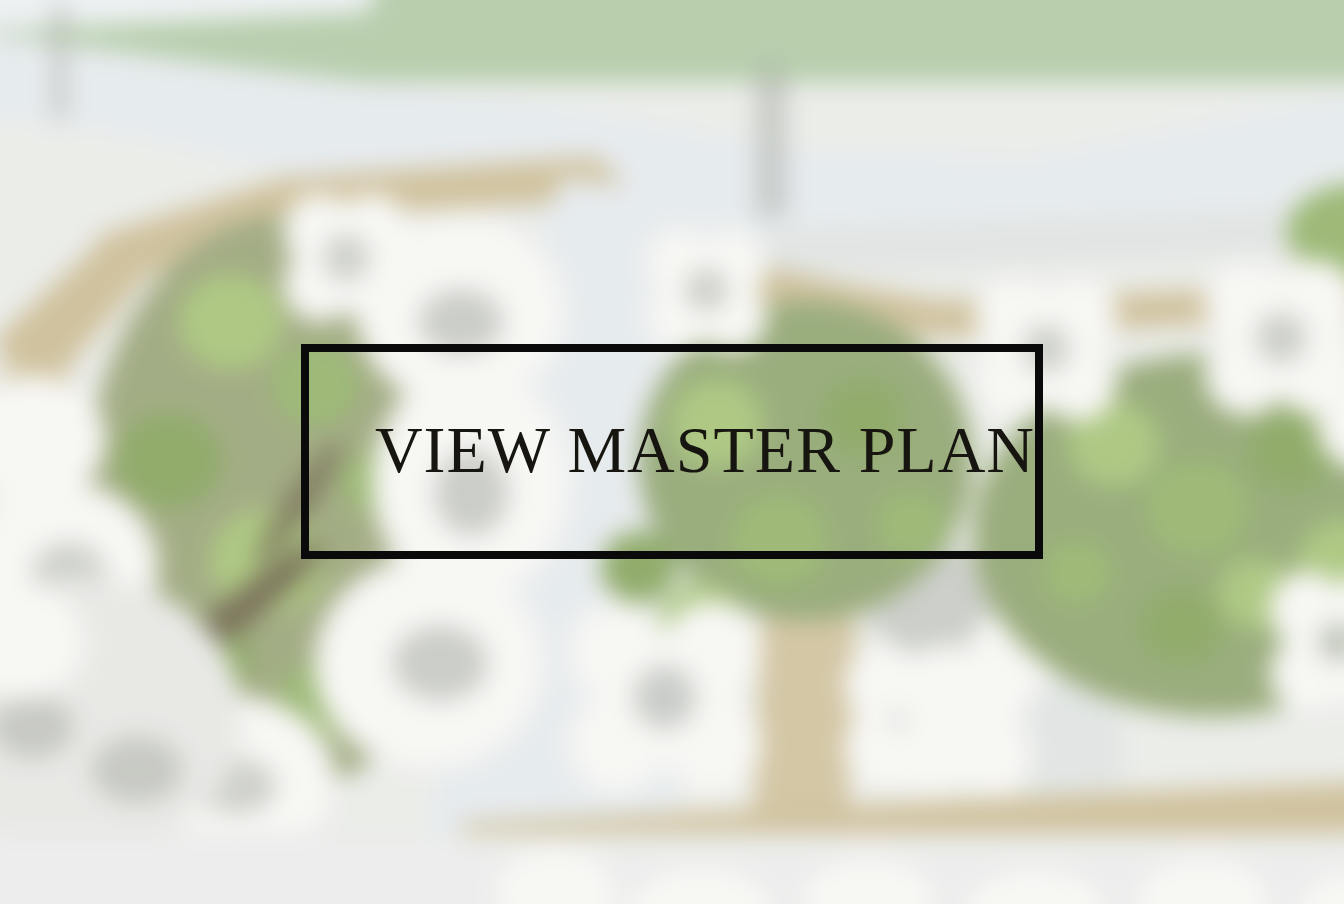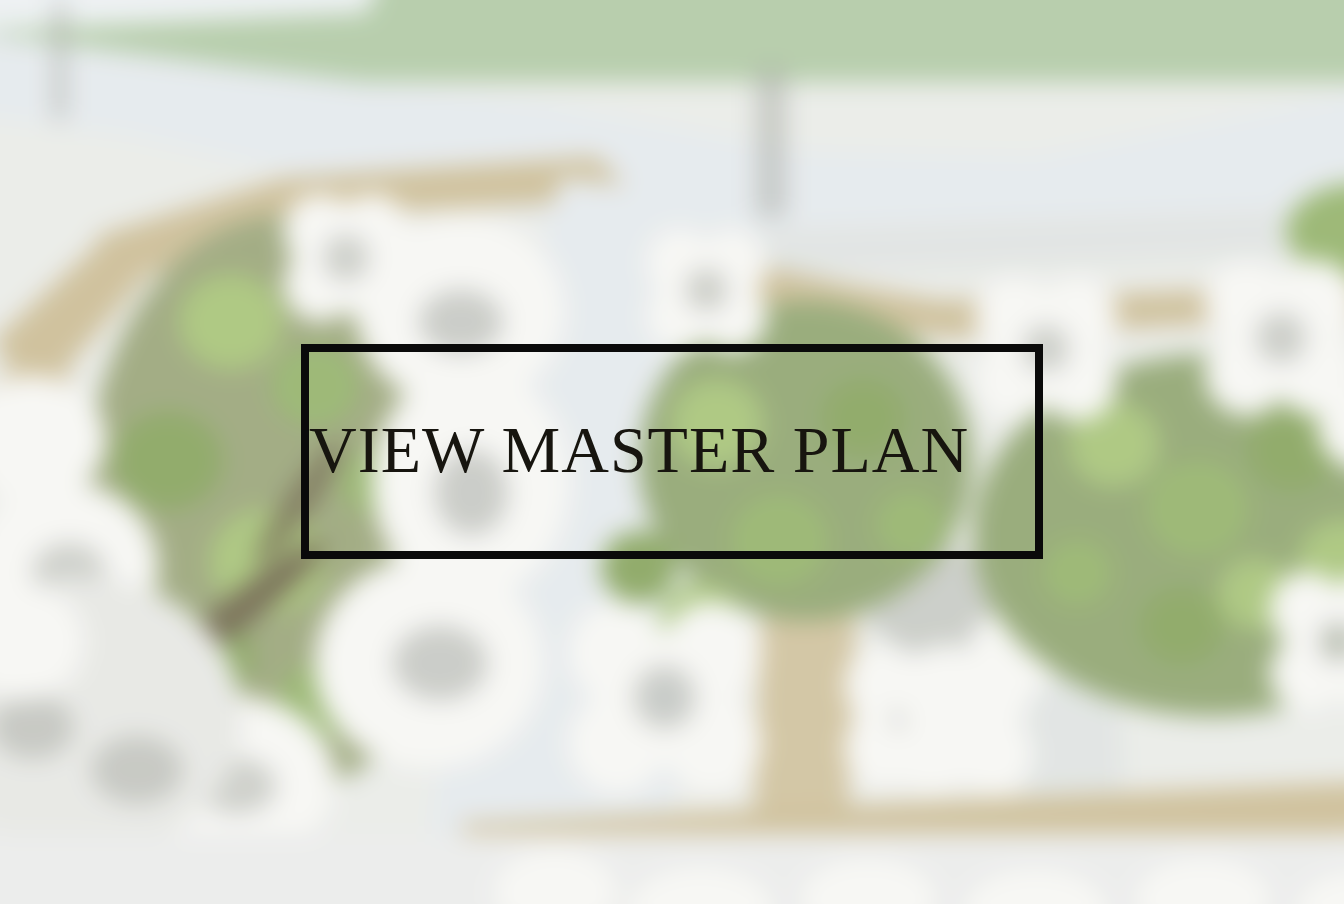--- a/index.html
+++ b/index.html
@@ -53,21 +53,21 @@
     position: absolute;
     left: 301px;
     top: 344px;
     width: 742px;
     height: 215px;
     box-sizing: border-box;
     border: 8px solid var(--button-border, #0a0a0a);
     background: transparent;
     display: flex;
     align-items: center;
-    justify-content: flex-start;
+    justify-content: flex-end;
     cursor: pointer;
     padding: 0;
   }
   .mp-btn span {
     font-family: "Liberation Serif", "DejaVu Serif", serif;
     font-size: 66px;
     letter-spacing: 1px;
     color: var(--button-text, #17150f);
     white-space: nowrap;
     line-height: 1;

